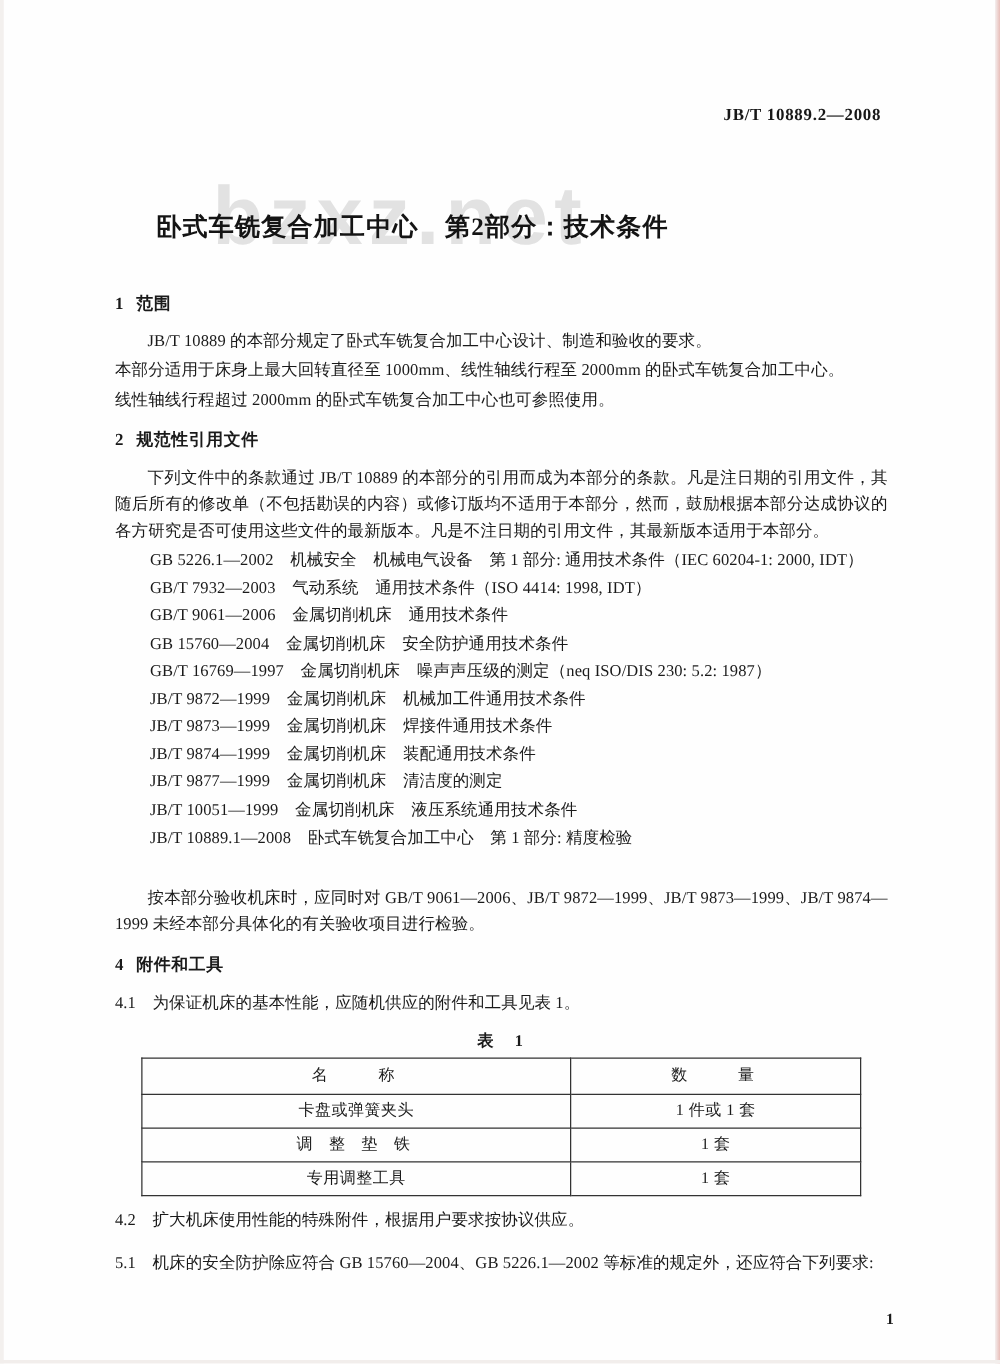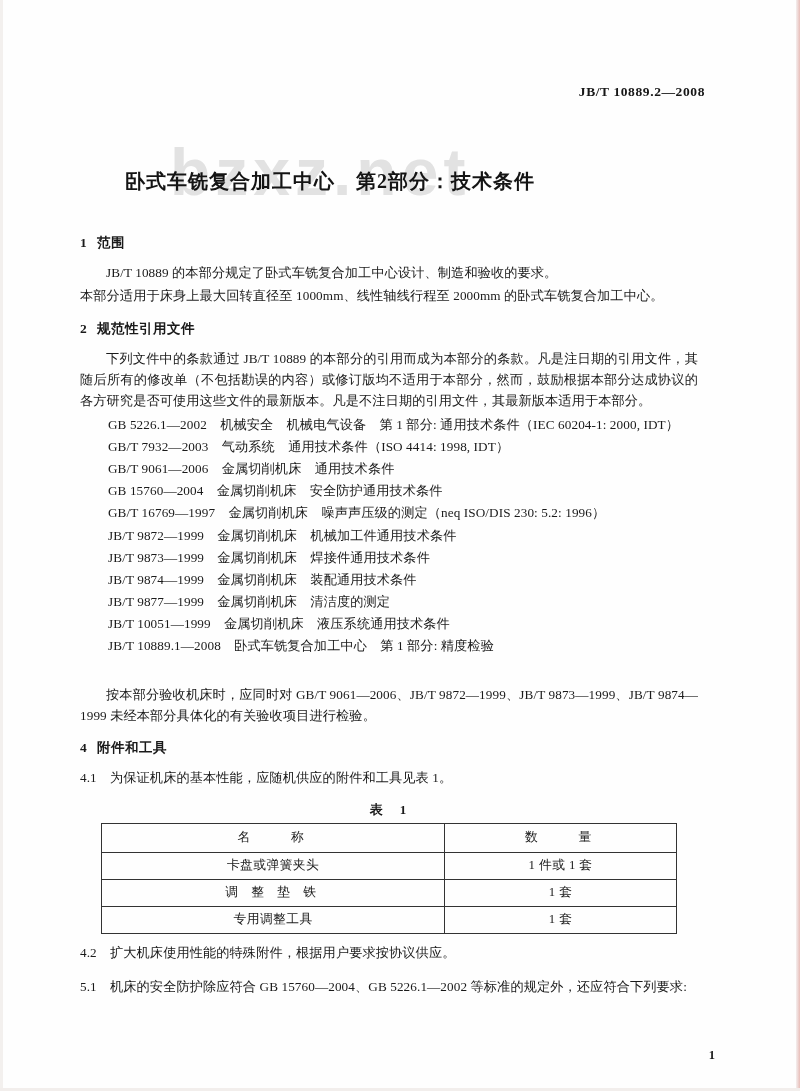--- a/index.html
+++ b/index.html
@@ -78,21 +78,21 @@
     text-align: center;
     font-size: 20px;
     font-weight: bold;
     letter-spacing: 1px;
     color: #141414;
   }
 
   
   #content {
     position: absolute;
-    left: 80px;
+    left: 92px;
     top: 234px;
     width: 618px;
   }
 
   h2.sec {
     font-size: 13.5px;
     font-weight: bold;
     margin: 0 0 9px 0;
     letter-spacing: 0.5px;
     line-height: 1.4;
@@ -197,33 +197,34 @@
   <div id="doc-title">卧式车铣复合加工中心　第2部分：技术条件</div>
 
   <div id="content" class="layer">
 
     <div class="block">
       <h2 class="sec">
         <span class="num">1</span><span>范围</span>
       </h2>
       <p class="para indent">JB/T 10889 的本部分规定了卧式车铣复合加工中心设计、制造和验收的要求。</p>
       <p class="para">本部分适用于床身上最大回转直径至 1000mm、线性轴线行程至 2000mm 的卧式车铣复合加工中心。</p>
+      <p class="para">线性轴线行程超过 2000mm 的卧式车铣复合加工中心也可参照使用。</p>
     </div>
 
     <div class="block">
       <h2 class="sec">
         <span class="num">2</span><span>规范性引用文件</span>
       </h2>
       <p class="para indent">下列文件中的条款通过 JB/T 10889 的本部分的引用而成为本部分的条款。凡是注日期的引用文件，其随后所有的修改单（不包括勘误的内容）或修订版均不适用于本部分，然而，鼓励根据本部分达成协议的各方研究是否可使用这些文件的最新版本。凡是不注日期的引用文件，其最新版本适用于本部分。</p>
       <ul class="reflist">
         <li>GB 5226.1—2002　机械安全　机械电气设备　第 1 部分: 通用技术条件（IEC 60204-1: 2000, IDT）</li>
         <li>GB/T 7932—2003　气动系统　通用技术条件（ISO 4414: 1998, IDT）</li>
         <li>GB/T 9061—2006　金属切削机床　通用技术条件</li>
         <li>GB 15760—2004　金属切削机床　安全防护通用技术条件</li>
-        <li>GB/T 16769—1997　金属切削机床　噪声声压级的测定（neq ISO/DIS 230: 5.2: 1996）</li>
+        <li>GB/T 16769—1997　金属切削机床　噪声声压级的测定（neq ISO/DIS 230: 5.2: 1987）</li>
         <li>JB/T 9872—1999　金属切削机床　机械加工件通用技术条件</li>
         <li>JB/T 9873—1999　金属切削机床　焊接件通用技术条件</li>
         <li>JB/T 9874—1999　金属切削机床　装配通用技术条件</li>
         <li>JB/T 9877—1999　金属切削机床　清洁度的测定</li>
         <li>JB/T 10051—1999　金属切削机床　液压系统通用技术条件</li>
         <li>JB/T 10889.1—2008　卧式车铣复合加工中心　第 1 部分: 精度检验</li>
       </ul>
     </div>
 
     <div class="block">

